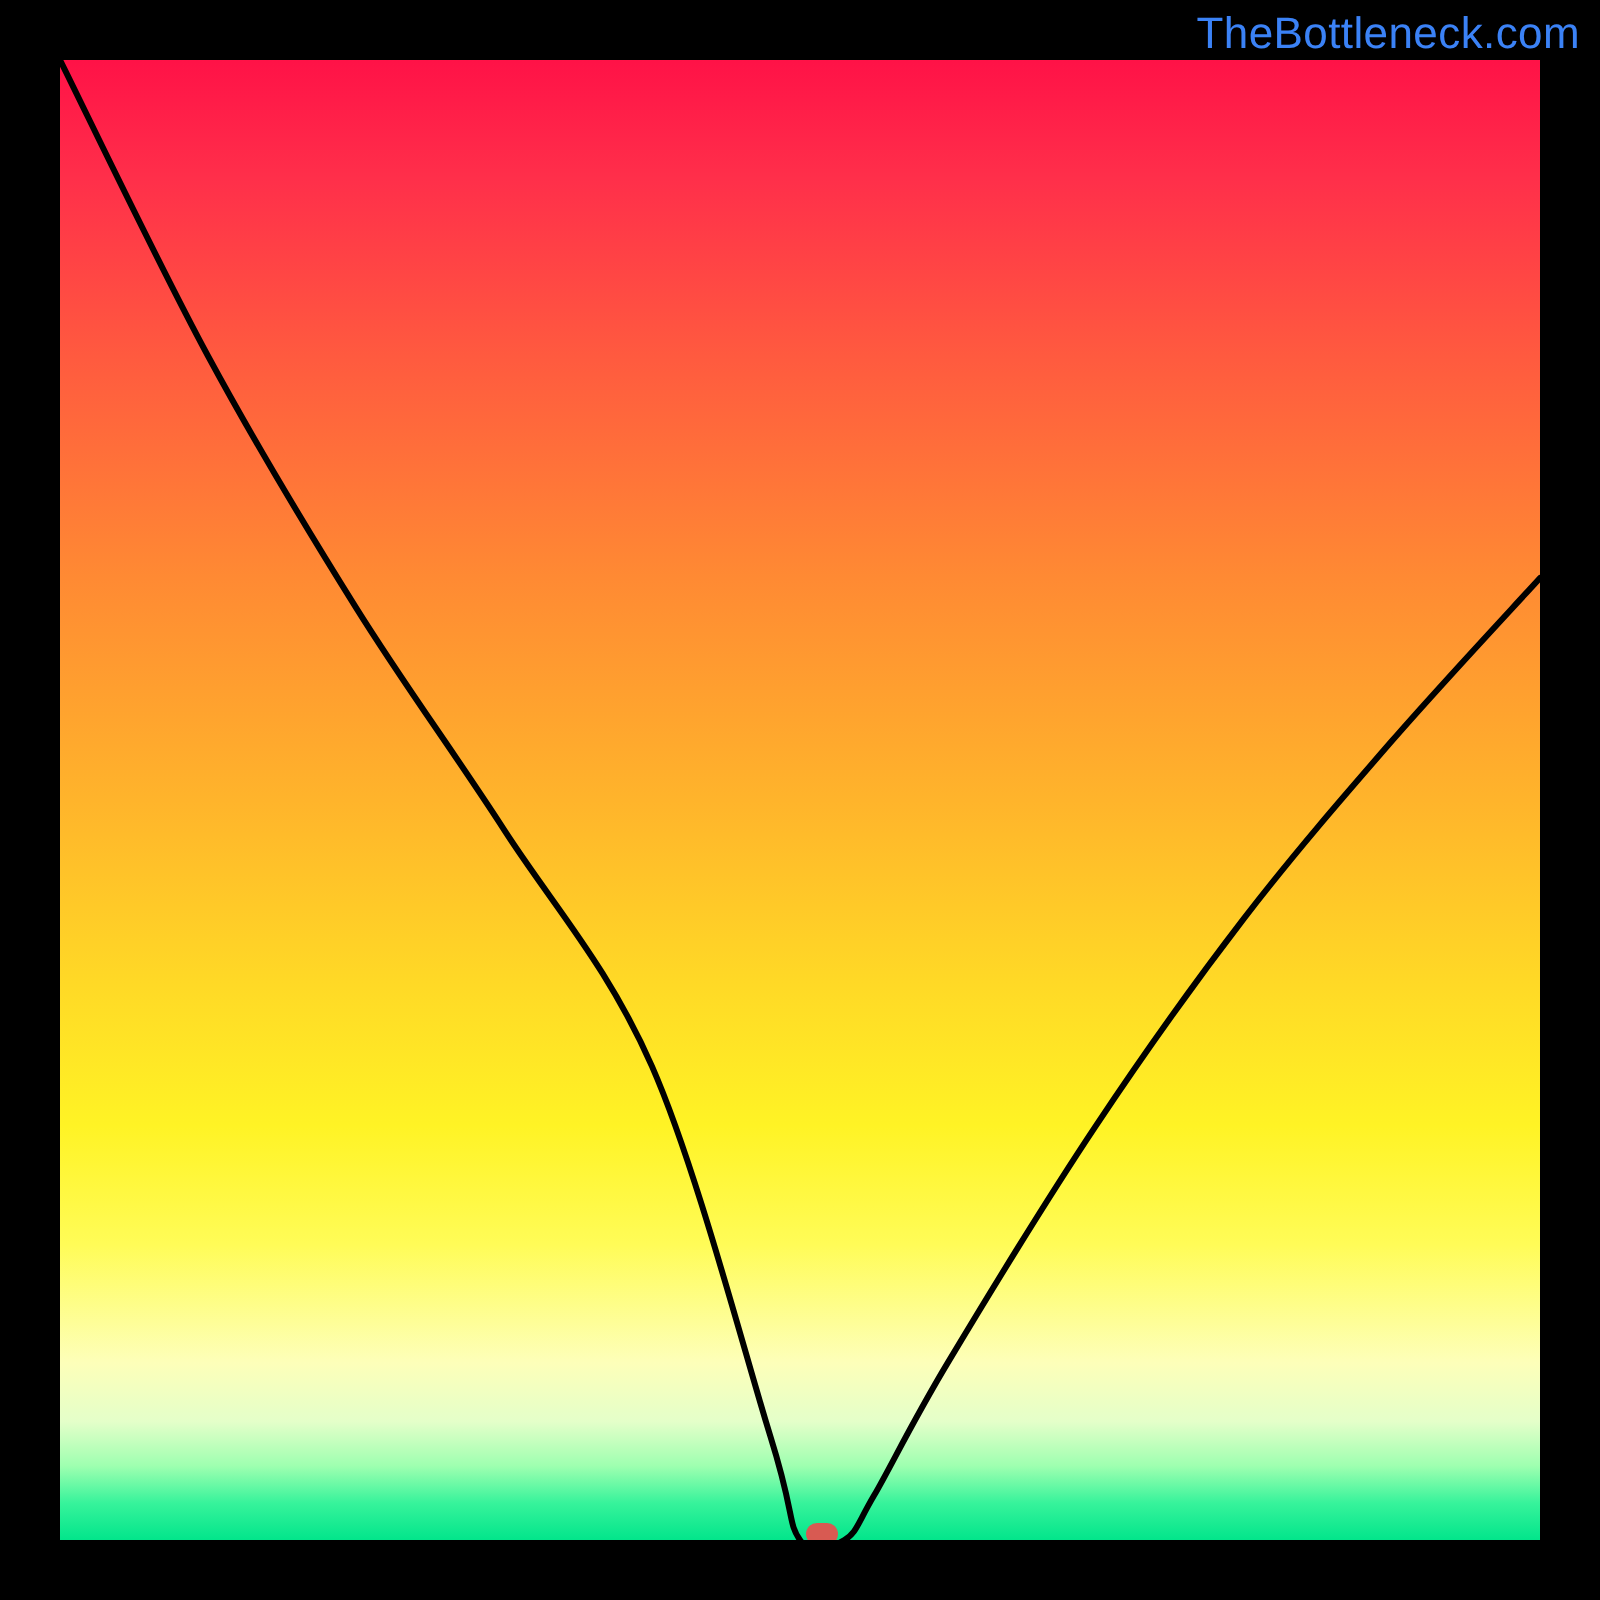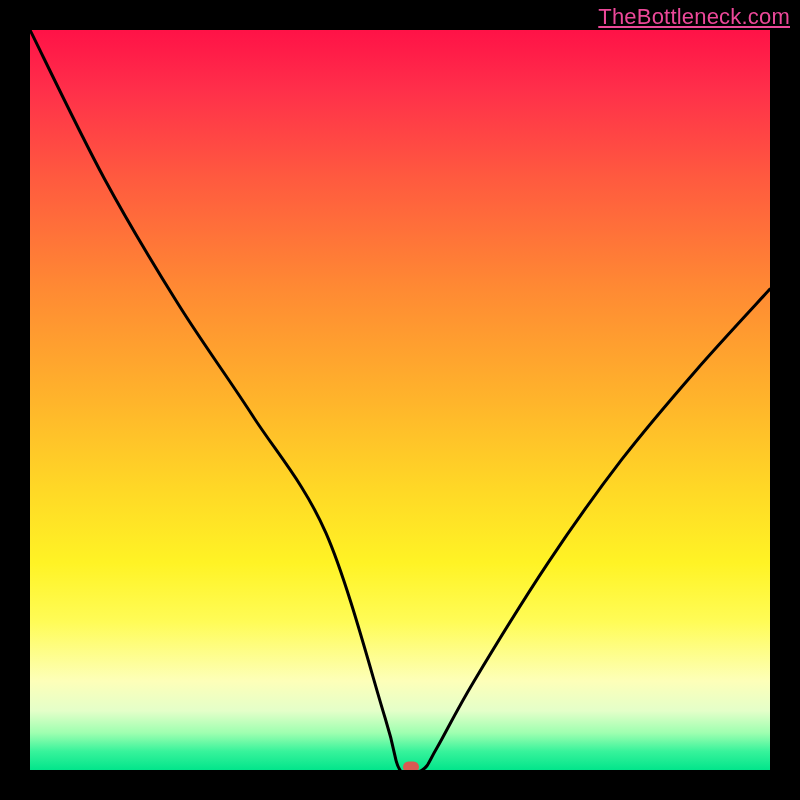--- a/index.html
+++ b/index.html
@@ -13,26 +13,25 @@
   }
   .stage {
     position: relative;
     width: 800px;
     height: 800px;
   }
   .watermark {
     position: absolute;
     top: 4px;
     right: 10px;
-    color: #ec4899;
+    color: #3b82f6;
     font-size: 22px;
     font-weight: 500;
     letter-spacing: 0.2px;
     z-index: 5;
-    text-decoration: underline;
   }
   .plot-area {
     position: absolute;
     left: 30px;
     top: 30px;
     width: 740px;
     height: 740px;
     overflow: hidden;
   }
   .gradient {

